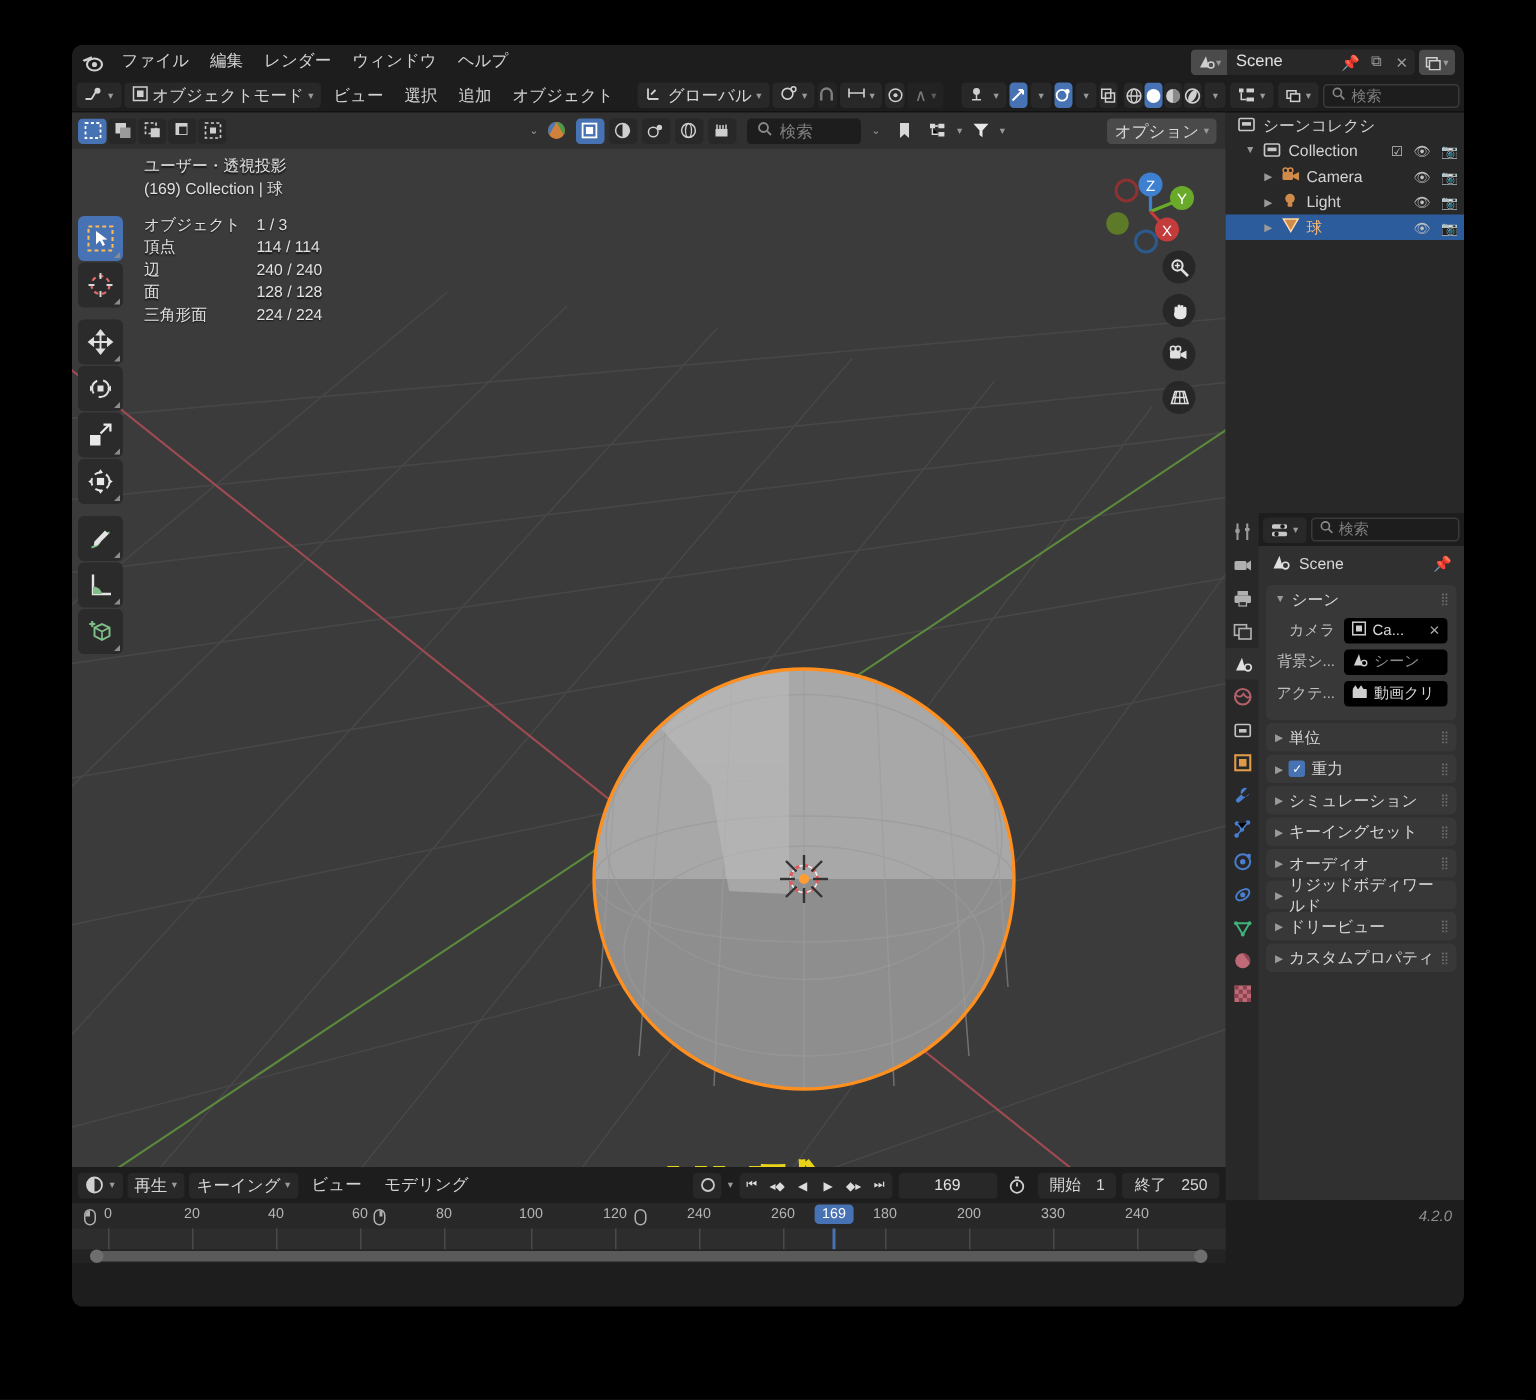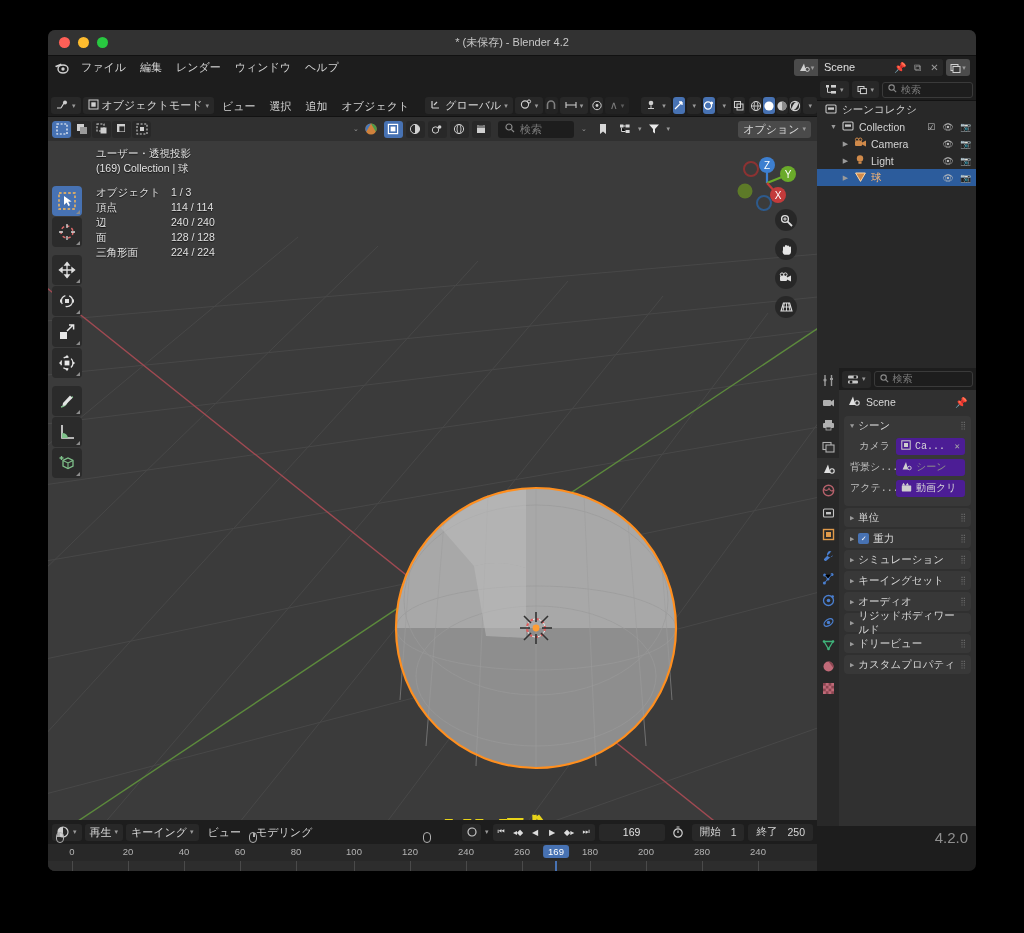--- a/index.html
+++ b/index.html
@@ -70,21 +70,21 @@
     padding: 0 9px 0 6px; color: #e0e0e0; font-size: 11px; line-height:17px;
     background: #282828; min-width: 74px;
   }
   .id-btn {
     width: 17px; height: 17px; display: flex; align-items: center;
     justify-content: center; color: #9a9a9a; font-size: 10px;
     background: #282828;
   }
   
   .body-row { display: flex; height: 747px; }
-  .left-col { width: 769px; position: relative; margin-top: 16px; }
+  .left-col { width: 769px; position: relative; }
   .right-col { width: 159px; display: flex; flex-direction: column; }
   
   .vp-header {
     height: 22px; background: #1d1d1d; display: flex; align-items: center;
     font-size: 11px; font-family: "Liberation Sans", sans-serif;
     padding-left: 3px; gap: 2px; border-bottom: 1px solid #121212;
   }
   .hdr-btn {
     height: 17px; display: flex; align-items: center; gap: 3px;
     padding: 0 5px; border-radius: 3px; background: #282828; color: #d8d8d8;
@@ -197,35 +197,35 @@
     height: 22px; background: #1d1d1d; display: flex; align-items: center;
     gap: 3px; padding: 0 3px;
   }
   .prop-breadcrumb {
     height: 24px; display: flex; align-items: center; gap: 6px;
     padding: 0 8px; color: #d8d8d8; font-size: 10.5px;
     font-family: "Liberation Sans", sans-serif;
   }
   .panel {
     margin: 2px 5px 0 5px; background: #383838; border-radius: 4px;
-    font-size: 10.5px; font-family: Liberation Mono, monospace;
+    font-size: 10.5px; font-family: Liberation Sans, sans-serif;
   }
   .panel-hdr {
     height: 19px; display: flex; align-items: center; gap: 4px;
     padding: 0 6px; color: #d8d8d8;
   }
   .grip { margin-left: auto; color: #6a6a6a; font-size: 8px; letter-spacing: -1px;}
   .panel-body { padding: 2px 6px 6px 6px; }
   .prow { display: flex; align-items: center; height: 18px; margin-bottom: 3px; }
   .plabel {
     width: 46px; text-align: right; color: #c0c0c0; font-size: 10px;
     padding-right: 6px; overflow: hidden; white-space: nowrap;
   }
   .pfield {
-    flex: 1; height: 17px; background: #4c1d95; border-radius: 3px;
+    flex: 1; height: 17px; background: #000000; border-radius: 3px;
     display: flex; align-items: center; gap: 4px; padding: 0 5px;
     color: #d8d8d8; font-size: 10px; overflow: hidden; white-space: nowrap;
   }
   .pfield .xb { margin-left: auto; color: #a8a8a8; font-size: 9px; }
   .pfield.muted { color: #8a8a8a; }
   .chk {
     width: 11px; height: 11px; border-radius: 2px; background: #4772b3;
     display: inline-flex; align-items: center; justify-content: center;
     color: #fff; font-size: 8px;
   }
@@ -295,35 +295,27 @@
     position: relative;
   }
   .mouse-ic.left::before {
     content:''; position:absolute; left:0; top:0; width:3px; height:4px;
     background:#b0b0b0; border-radius:3px 0 0 0;
   }
   .mouse-ic.mid::before {
     content:''; position:absolute; left:2.5px; top:0; width:2px; height:4px;
     background:#b0b0b0;
   }
-  .sb-ver { margin-left: auto; color: #8f8f8f; font-size: 15px; }
+  .sb-ver { margin-left: auto; color: #8f8f8f; font-size: 10px; font-style: italic; }
 </style>
 </head>
 <body>
 
 <div id="app">
 
-  <div class="titlebar">
-    <div class="traffic">
-      <div class="tl r"></div>
-      <div class="tl y"></div>
-      <div class="tl g"></div>
-    </div>
-    <div class="title-text">* (未保存) - Blender 4.2</div>
-  </div>
 
   <div class="topbar">
     <div class="blender-logo">
       <svg width="15" height="13" viewBox="0 0 15 13">
           <ellipse cx="9" cy="8" rx="5" ry="4" fill="none" stroke="#d0d0d0" stroke-width="1.4"></ellipse>
           <circle cx="9" cy="8" r="1.7" fill="#d0d0d0"></circle>
           <path d="M1 5 L7 2.5 L7.6 4.3 L2.2 6.2 Z" fill="#d0d0d0"></path>
         </svg>
     </div>
     <div class="menus">
@@ -867,21 +859,21 @@
           <span class="tick" style="left:136px">40</span>
           <span class="tick" style="left:192px">60</span>
           <span class="tick" style="left:248px">80</span>
           <span class="tick" style="left:306px">100</span>
           <span class="tick" style="left:362px">120</span>
           <span class="tick" style="left:418px">240</span>
           <span class="tick" style="left:474px">260</span>
           <span class="playhead-lbl" style="left:508px">169</span>
           <span class="tick" style="left:542px">180</span>
           <span class="tick" style="left:598px">200</span>
-          <span class="tick" style="left:654px">280</span>
+          <span class="tick" style="left:654px">330</span>
           <span class="tick" style="left:710px">240</span>
         </div>
         <div class="tl-track">
           <div class="vline" style="left:24px"></div>
             <div class="vline" style="left:80px"></div>
           <div class="vline" style="left:136px"></div>
             <div class="vline" style="left:192px"></div>
           <div class="vline" style="left:248px"></div>
             <div class="vline" style="left:306px"></div>
           <div class="vline" style="left:362px"></div>

